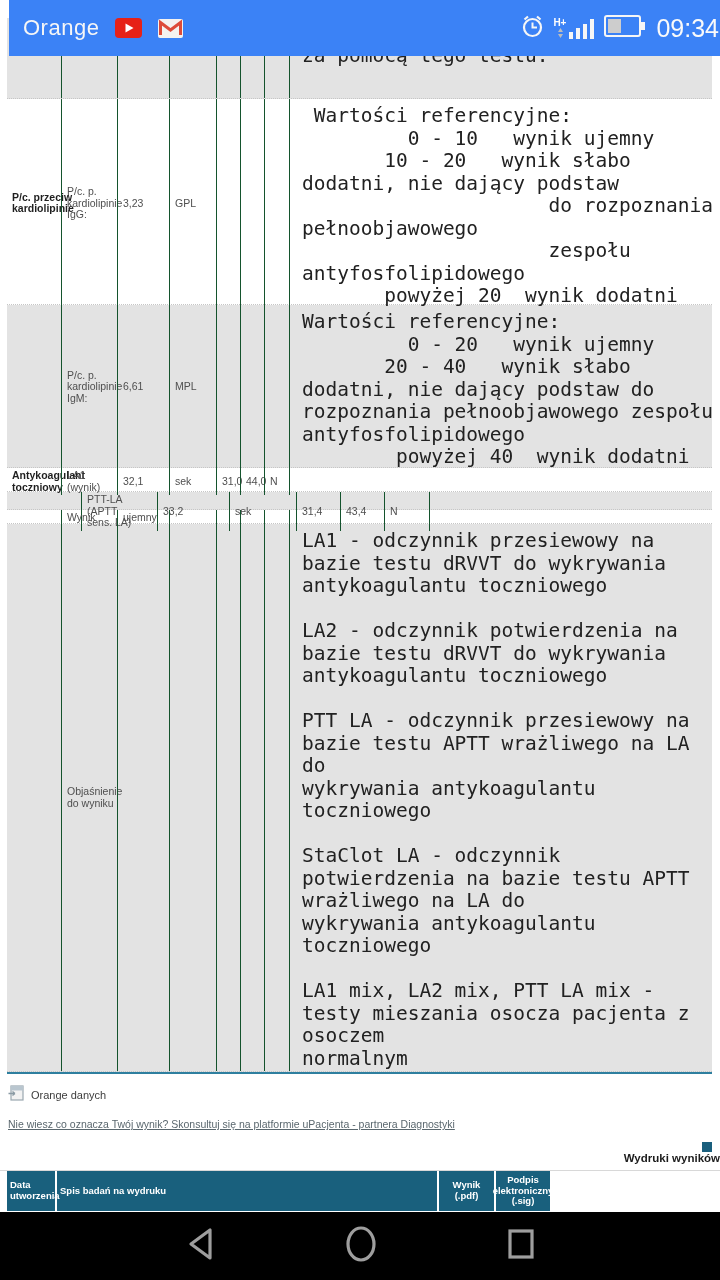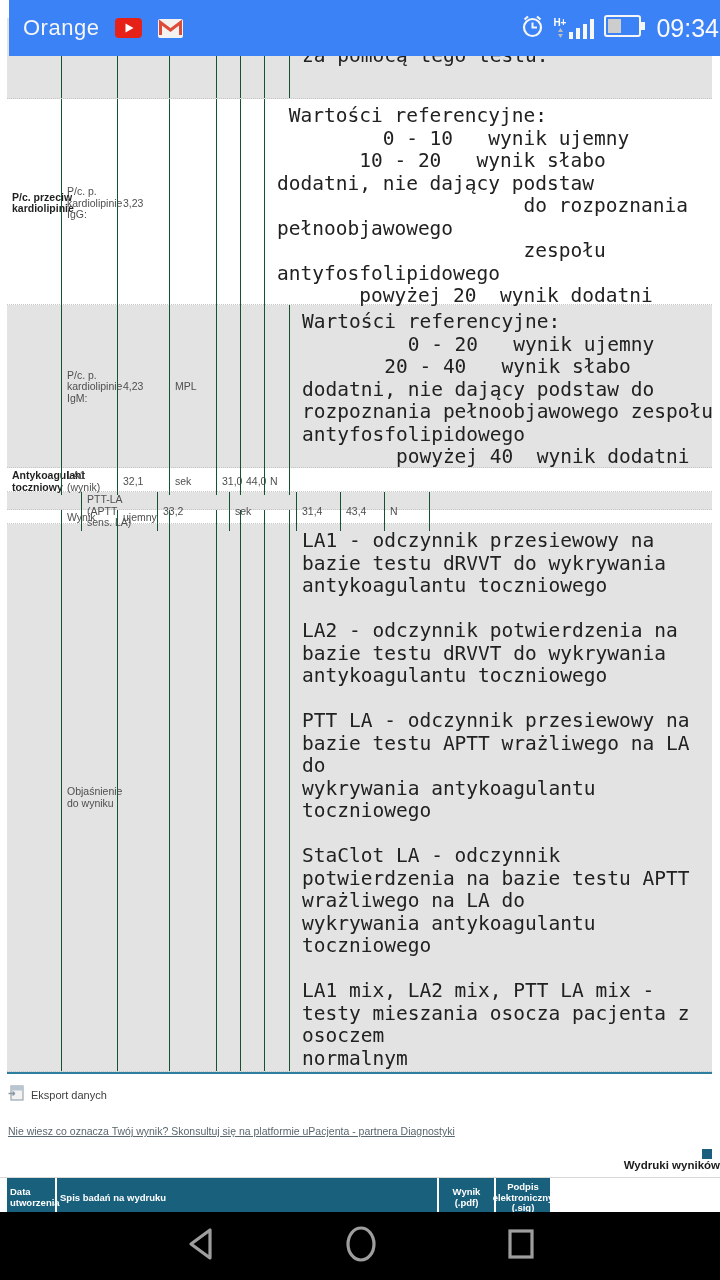--- a/index.html
+++ b/index.html
@@ -35,21 +35,21 @@
          font-size:10.5px;line-height:11.5px;color:#4f4f4f;padding:2px 3px 2px 5px;overflow:visible;}
   .rcell:first-child{border-left:none;font-weight:bold;color:#1f1f1f;}
   .rcell.cdesc{display:block;padding:6px 0 0 12px;}
   .mono{font-family:"DejaVu Sans Mono",monospace;font-size:19.5px;line-height:22.5px;
         color:#212121;white-space:pre;}
   .rrow:nth-child(1) .mono{margin-top:-24px;}
 
   
   .export-row{display:flex;align-items:center;margin:10px 0 0 8px;cursor:pointer;}
   .export-label{font-size:11px;color:#3d3d3d;margin-left:6px;}
-  .consult{display:block;margin:20px 0 0 8px;font-size:10.5px;color:#5a676e;
+  .consult{display:block;margin:13px 0 0 8px;font-size:10.5px;color:#5a676e;
            text-decoration:underline;}
   .printouts-title{display:flex;align-items:flex-end;margin:12px 0 6px 8px;flex-direction:column;}
   .pt-square{width:10px;height:10px;background:#1a5f7d;margin-right:8px;}
   .pt-text{font-size:11.5px;font-weight:bold;color:#1c1c1c;}
   .full-rule{width:720px;border-top:1px solid #d8d8d8;}
 
   .ptable{margin-left:7px;width:543px;}
   .pt-head{display:grid;grid-template-columns:48px 382px 57px 56px;background:#19607d;}
   .pt-hcell{border-left:2px solid #fff;box-sizing:border-box;color:#fff;font-weight:bold;
             font-size:9.5px;line-height:10.5px;padding:4px 3px;display:flex;flex-direction:column;
@@ -132,39 +132,40 @@
           <div class="rcell cdesc">
             <div class="mono">testami innych producentów nie są
 równoznaczne z wynikami uzyskanymi
 za pomocą tego testu.</div>
           </div>
         </div>
         <div class="rrow bg-w">
           <div class="rcell">P/c. przeciw kardiolipinie</div>
           <div class="rcell">P/c. p. kardiolipinie IgG:</div>
           <div class="rcell">3,23</div>
+          <div class="rcell">GPL</div>
           <div class="rcell"></div>
           <div class="rcell"></div>
           <div class="rcell"></div>
           <div class="rcell cdesc">
             <div class="mono"> Wartości referencyjne:
          0 - 10   wynik ujemny
        10 - 20   wynik słabo
 dodatni, nie dający podstaw
                      do rozpoznania
 pełnoobjawowego
                      zespołu
 antyfosfolipidowego
        powyżej 20  wynik dodatni</div>
           </div>
         </div>
         <div class="rrow bg-g">
           <div class="rcell"></div>
           <div class="rcell">P/c. p. kardiolipinie IgM:</div>
-          <div class="rcell">4,23</div>
+          <div class="rcell">6,61</div>
           <div class="rcell">MPL</div>
           <div class="rcell"></div>
           <div class="rcell"></div>
           <div class="rcell"></div>
           <div class="rcell cdesc">
             <div class="mono">Wartości referencyjne:
          0 - 20   wynik ujemny
        20 - 40   wynik słabo
 dodatni, nie dający podstaw do
 rozpoznania pełnoobjawowego zespołu
@@ -246,21 +247,21 @@
       </div>
 
     <div class="export-row">
       <span>
         <svg width="17" height="17" viewBox="0 0 17 17">
           <rect x="3" y="2" width="12" height="14" fill="#f2f2f2" stroke="#9aa7b0" stroke-width="1.2"></rect>
           <rect x="3" y="2" width="12" height="4.5" fill="#b9c6cf"></rect>
           <path d="M0.5 9.5 H7 M7 9.5 L4.5 7.5 M7 9.5 L4.5 11.5" stroke="#8a9aa4" stroke-width="1.3" fill="none"></path>
         </svg>
       </span>
-      <span class="export-label">Eksport danych</span>
+      <span class="export-label">Orange danych</span>
     </div>
 
     <a class="consult" href="#">Nie wiesz co oznacza Twój wynik? Skonsultuj się na platformie uPacjenta - partnera Diagnostyki</a>
 
     <div class="printouts-title">
       <span class="pt-square"></span>
       <span class="pt-text">Wydruki wyników</span>
     </div>
 
     <div class="full-rule"></div>

